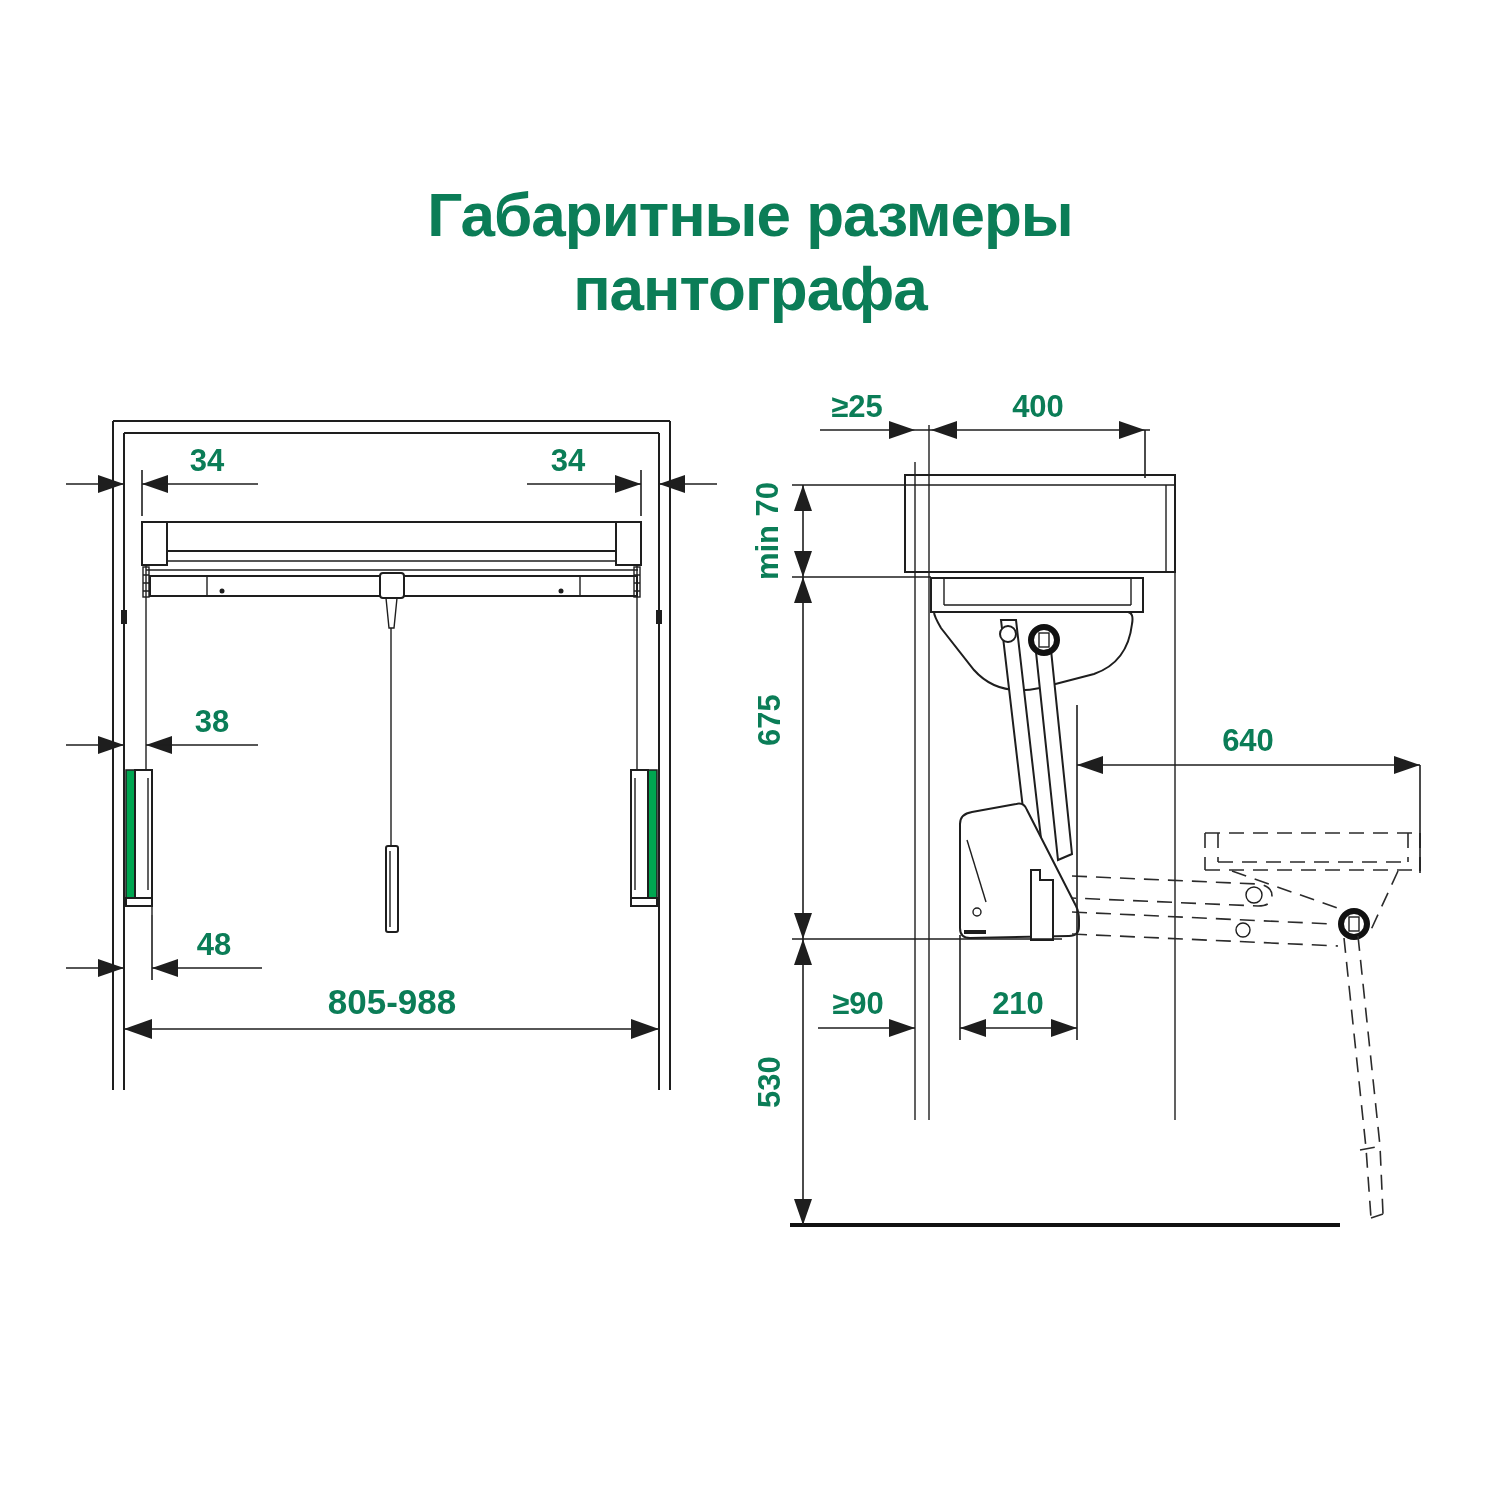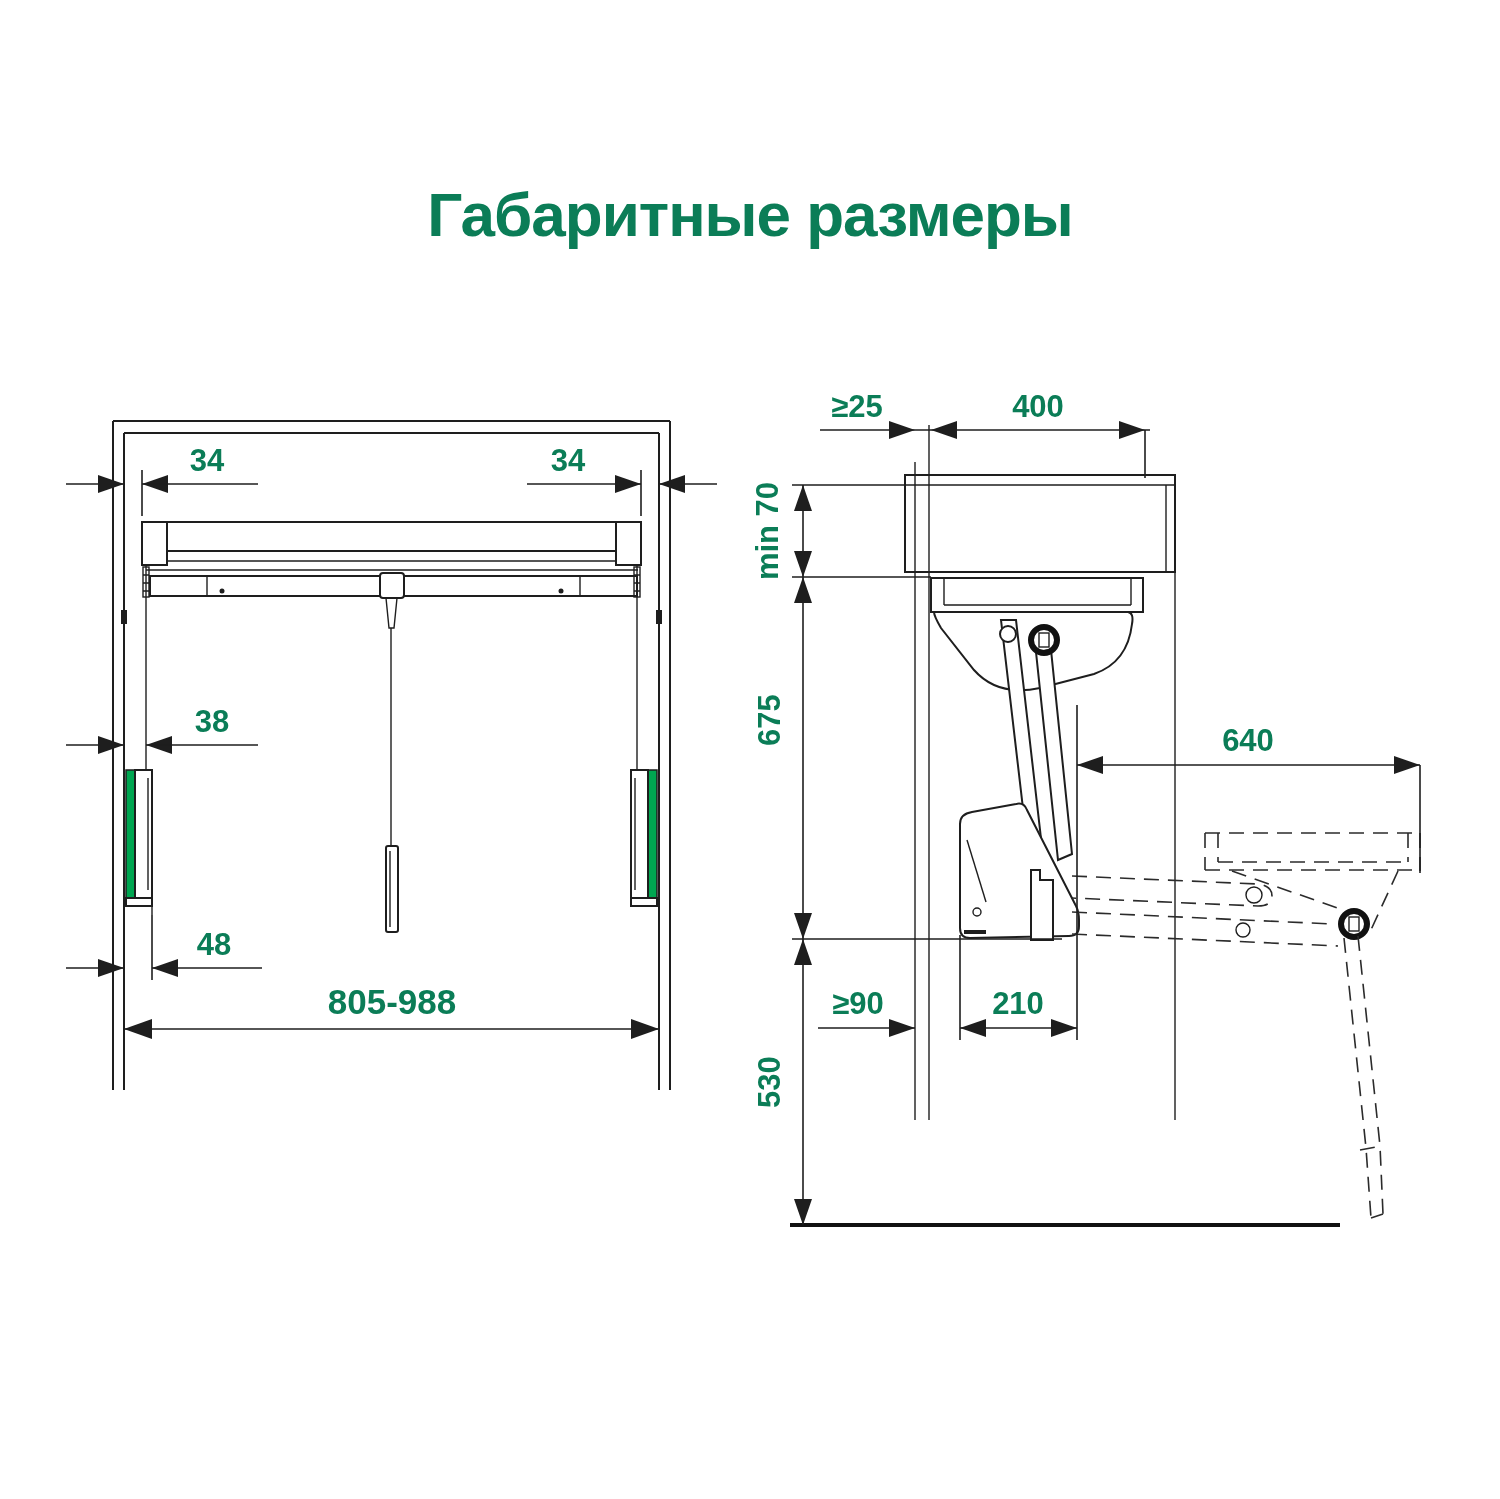--- a/index.html
+++ b/index.html
@@ -19,21 +19,21 @@
            font-family:"Liberation Sans", sans-serif;}
   .dimtext.big{font-size:35px;}
   .floor{stroke:#111;stroke-width:4;}
 </style>
 </head>
 <body>
 
 <div id="page">
 
   <h1 id="title"><span>Габаритные размеры</span><br>
-      </h1>
+      <span>пантографа</span></h1>
 
   <svg style="left:60px;top:380px" width="700" height="720" viewBox="60 380 700 720">
 
     <g>
       <path class="ln" d="M113,421 H670"></path>
       <path class="ln" d="M124,433 H659"></path>
       <path class="ln" d="M113,421 V1090"></path>
       <path class="ln" d="M124,433 V1090"></path>
       <path class="ln" d="M670,421 V1090"></path>
       <path class="ln" d="M659,433 V1090"></path>

